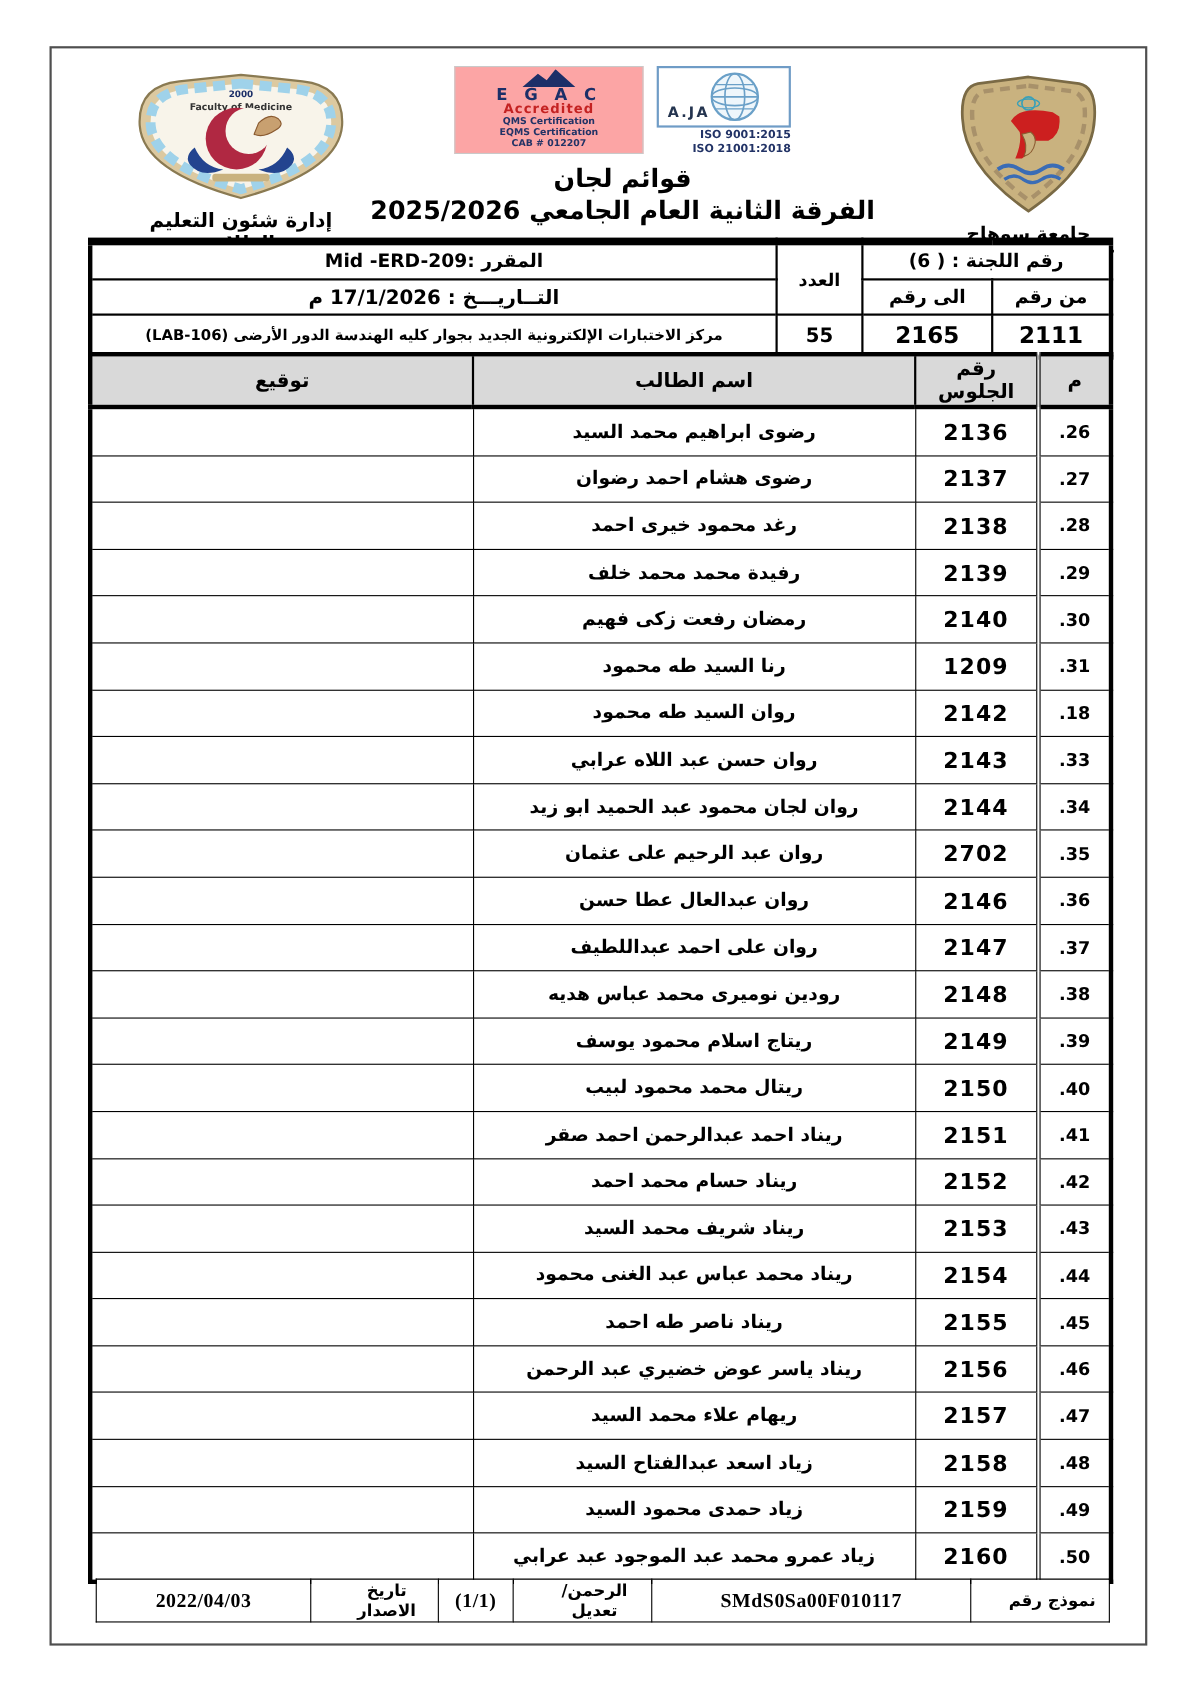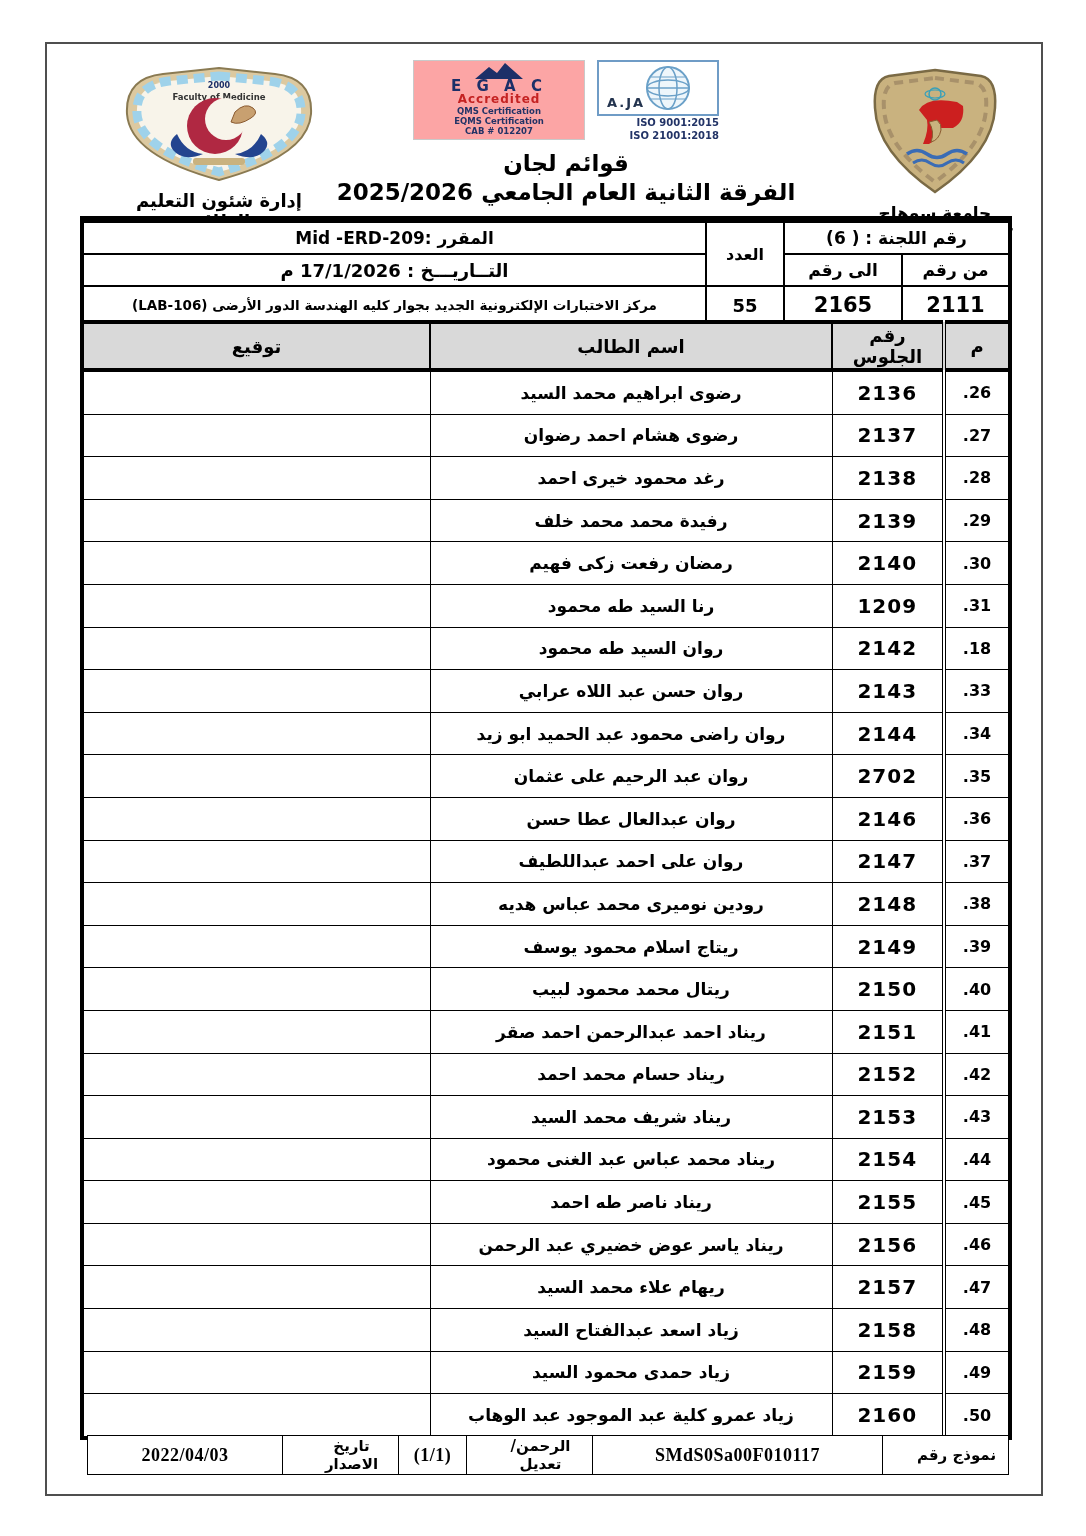--- a/index.html
+++ b/index.html
@@ -221,21 +221,21 @@
         </tr>
         <tr>
           <td class="c-m">33.</td>
           <td class="c-seat">2143</td>
           <td class="c-name">روان حسن عبد اللاه عرابي</td>
           <td class="c-sign"></td>
         </tr>
         <tr>
           <td class="c-m">34.</td>
           <td class="c-seat">2144</td>
-          <td class="c-name">روان راضى محمود عبد الحميد ابو زيد</td>
+          <td class="c-name">روان لجان محمود عبد الحميد ابو زيد</td>
           <td class="c-sign"></td>
         </tr>
         <tr>
           <td class="c-m">35.</td>
           <td class="c-seat">2702</td>
           <td class="c-name">روان عبد الرحيم على عثمان</td>
           <td class="c-sign"></td>
         </tr>
         <tr>
           <td class="c-m">36.</td>
@@ -317,21 +317,21 @@
         </tr>
         <tr>
           <td class="c-m">49.</td>
           <td class="c-seat">2159</td>
           <td class="c-name">زياد حمدى محمود السيد</td>
           <td class="c-sign"></td>
         </tr>
         <tr>
           <td class="c-m">50.</td>
           <td class="c-seat">2160</td>
-          <td class="c-name">زياد عمرو كلية عبد الموجود عبد الوهاب</td>
+          <td class="c-name">زياد عمرو محمد عبد الموجود عبد عرابي</td>
           <td class="c-sign"></td>
         </tr>
       </tbody>
   </table>
 
   <table class="footer-table">
     <colgroup>
       <col style="width:126px">
         <col style="width:290px">
         <col style="width:126px">

